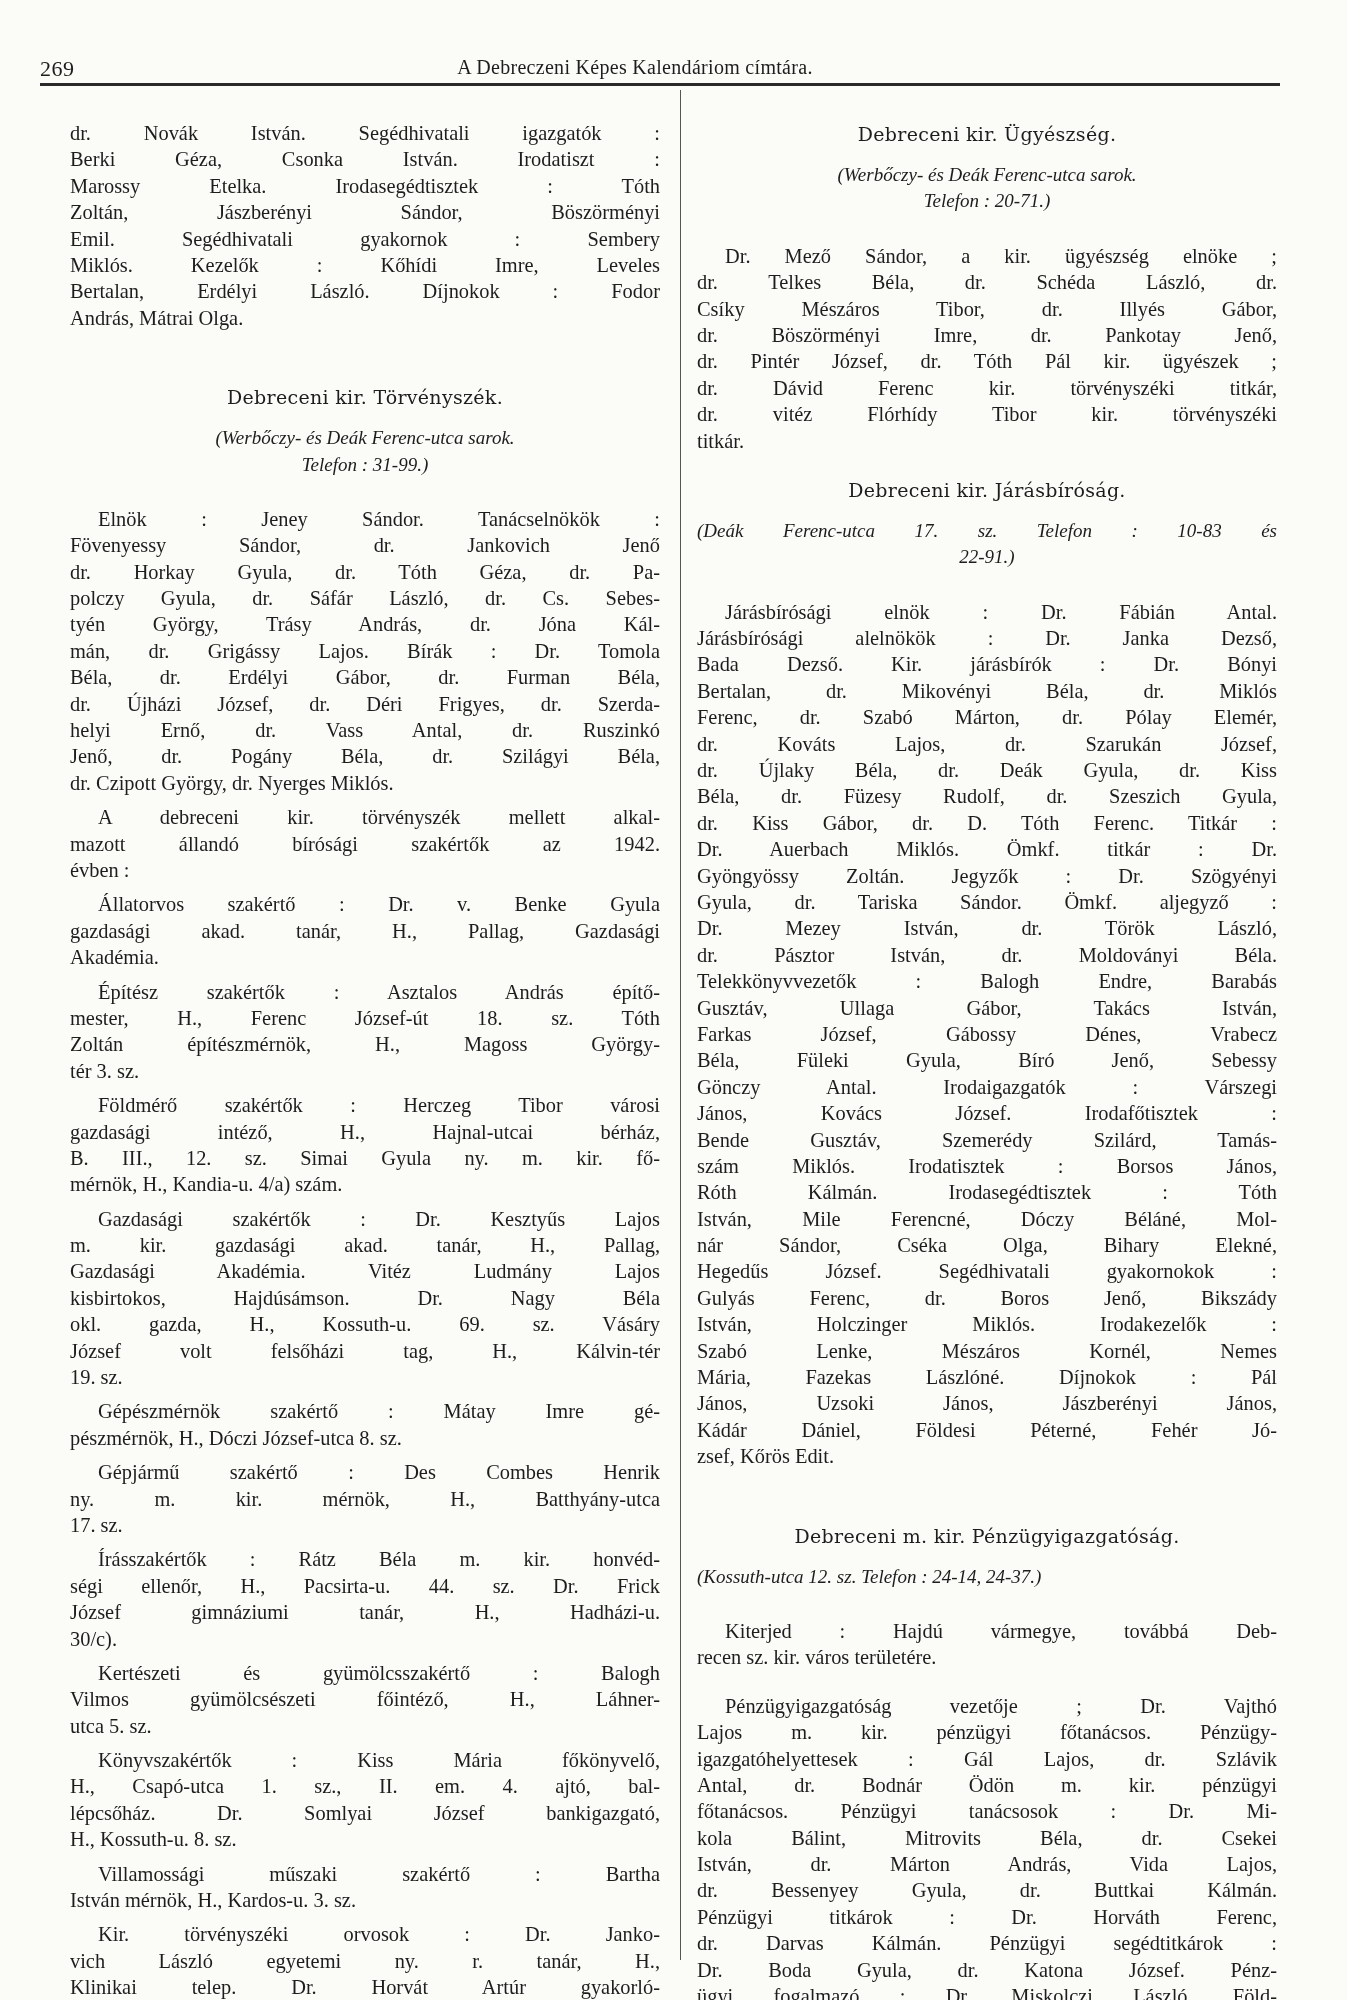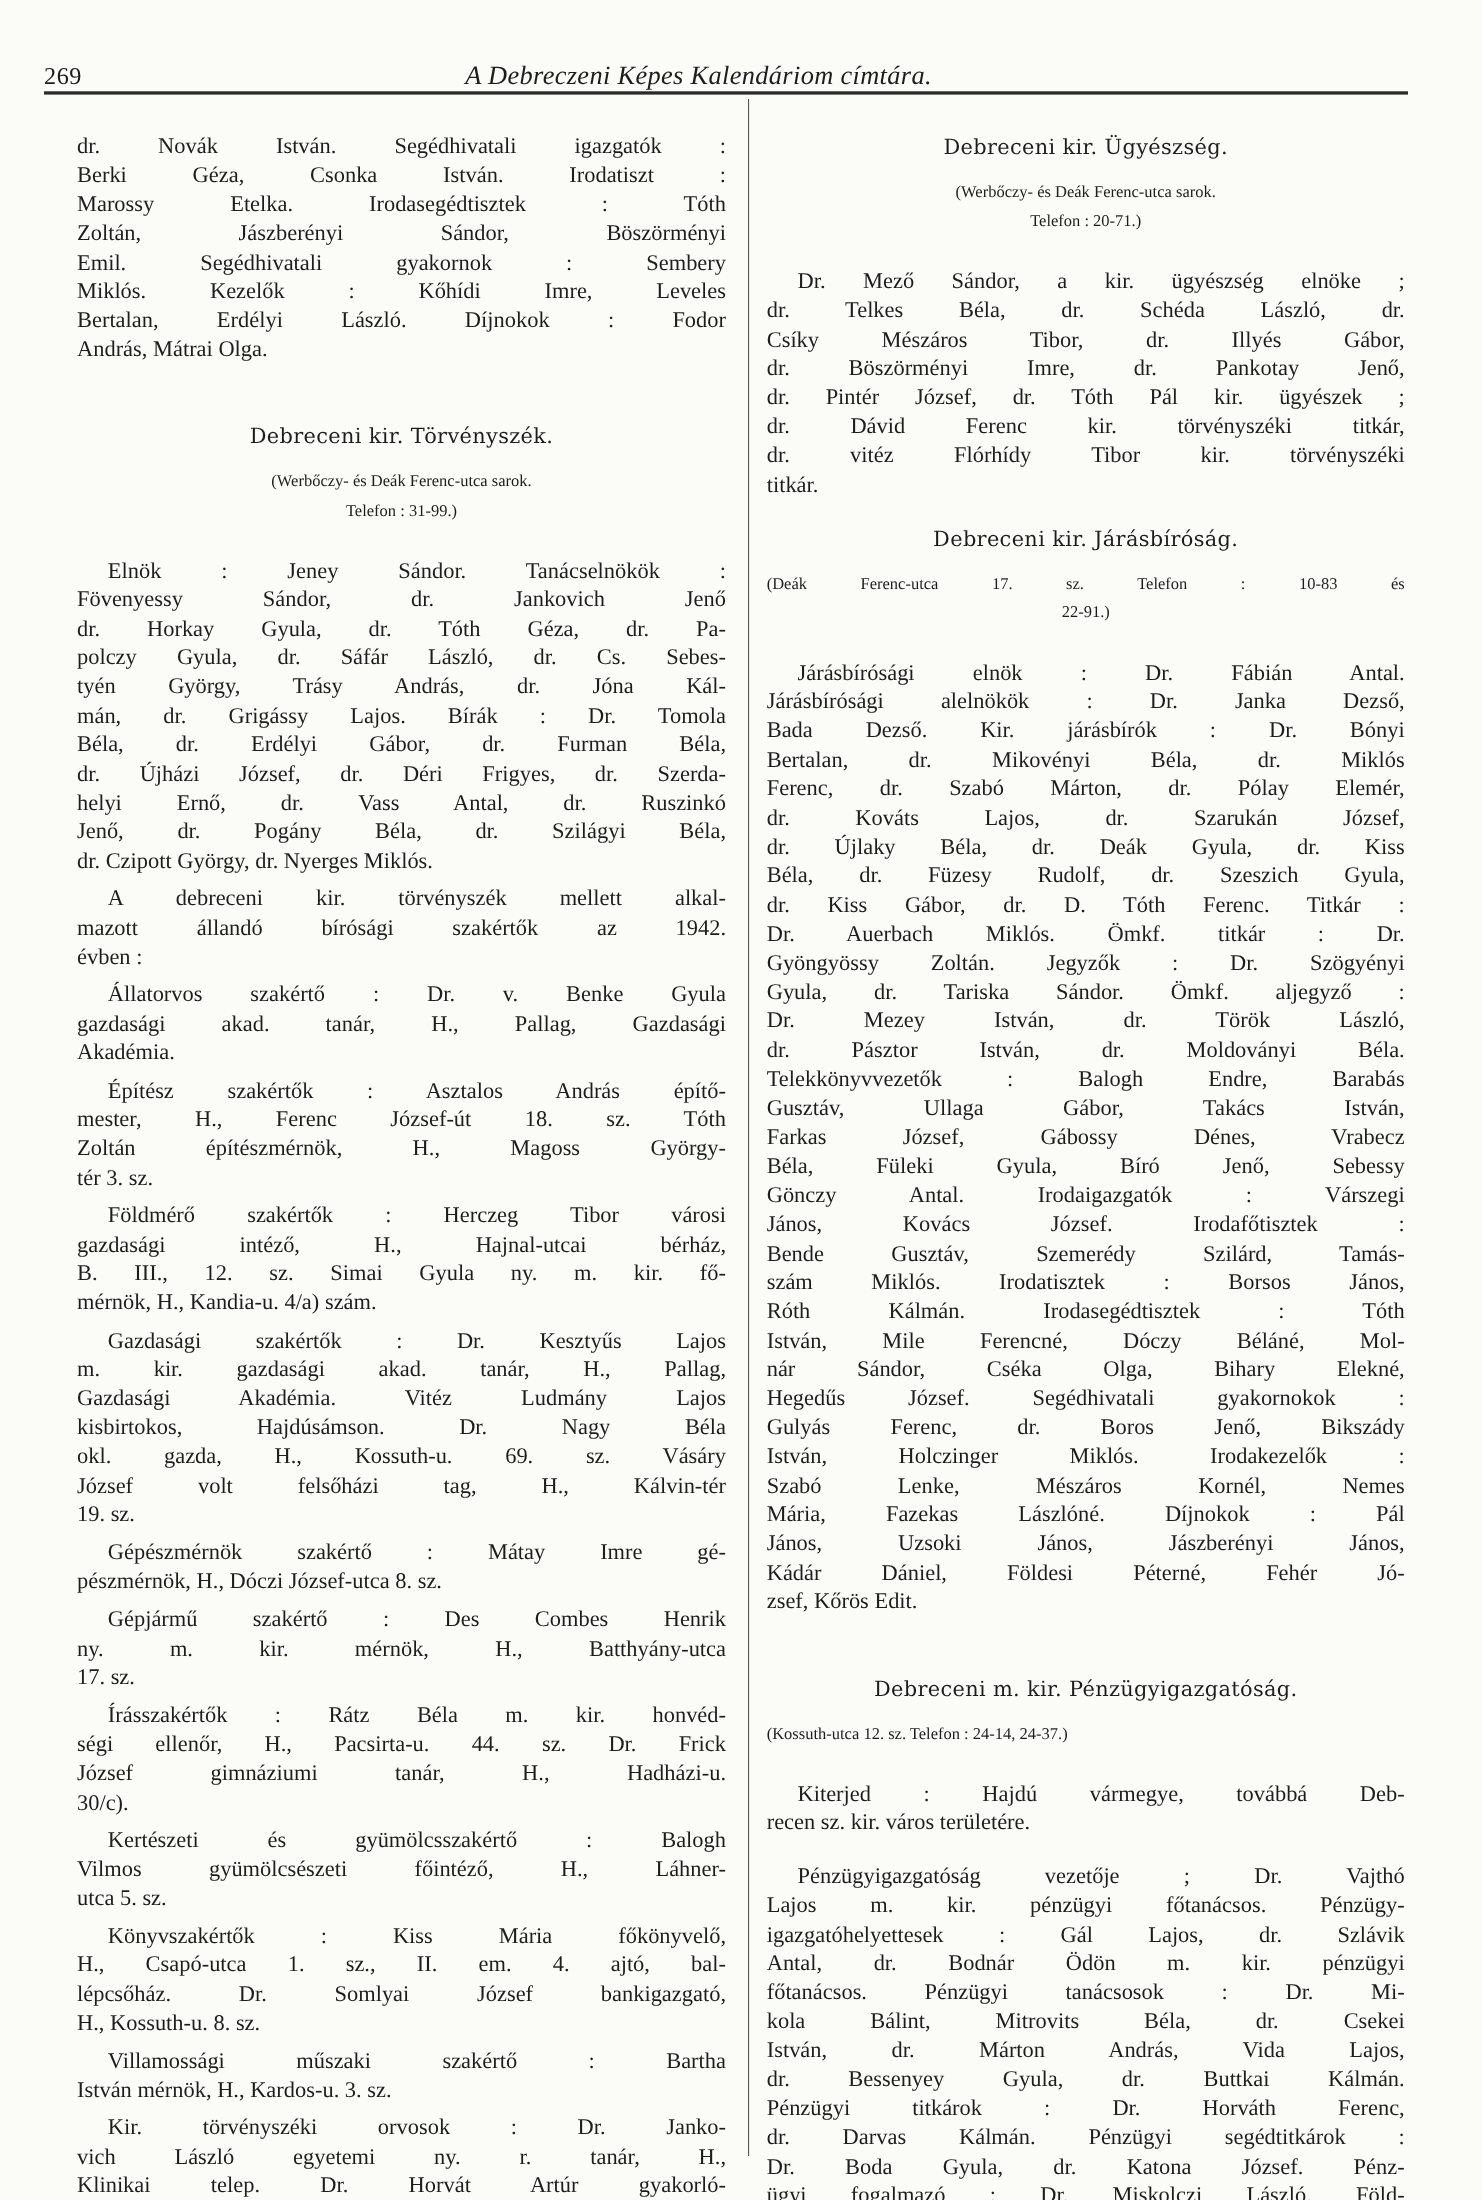--- a/index.html
+++ b/index.html
@@ -13,21 +13,21 @@
   }
   .header {
     position: absolute; left: 40px; top: 52px; width: 1240px; height: 40px;
   }
   .page-number {
     position: absolute; left: 0; top: 4px;
     font-size: 22px; letter-spacing: 0.5px;
   }
   .running-title {
     position: absolute; left: 210px; right: 0; top: 4px;
-    text-align: center; font-style: italic; font-size: 24px; letter-spacing: 0.3px;
+    text-align: center; font-size: 20px; letter-spacing: 0.3px;
     padding-right: 260px;
   }
   .header-rule {
     position: absolute; left: 40px; top: 83px; width: 1240px; height: 3px;
     background: #2a2a2a;
   }
   .column-divider {
     position: absolute; left: 680px; top: 90px; width: 1px; height: 1870px;
     background: #555;
   }
@@ -43,21 +43,21 @@
   }
   .line.last { text-align-last: left; }
   .line.indent { padding-left: 28px; }
   .para { margin-bottom: 8px; }
   .section-title {
     text-align: center; font-weight: normal; font-size: 19px;
     font-family: "DejaVu Serif", serif; letter-spacing: 0.3px;
     height: 28px; line-height: 28px;
   }
   .section-address {
-    font-size: 15px; line-height: 26px;
+    font-style: italic; font-size: 19px; line-height: 26px;
   }
   .section-address .line.center { text-align: center; text-align-last: center; }
   .gap-sm { height: 14px; }
   .gap-md { height: 28px; }
   .gap-lg { height: 44px; }
 </style>
 </head>
 <body>
 
 <div class="header">

